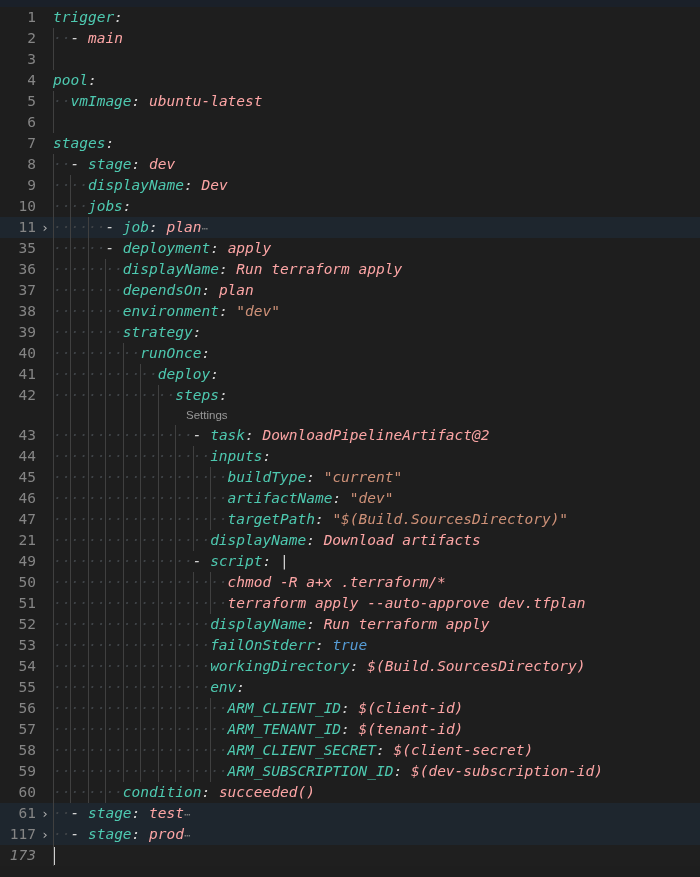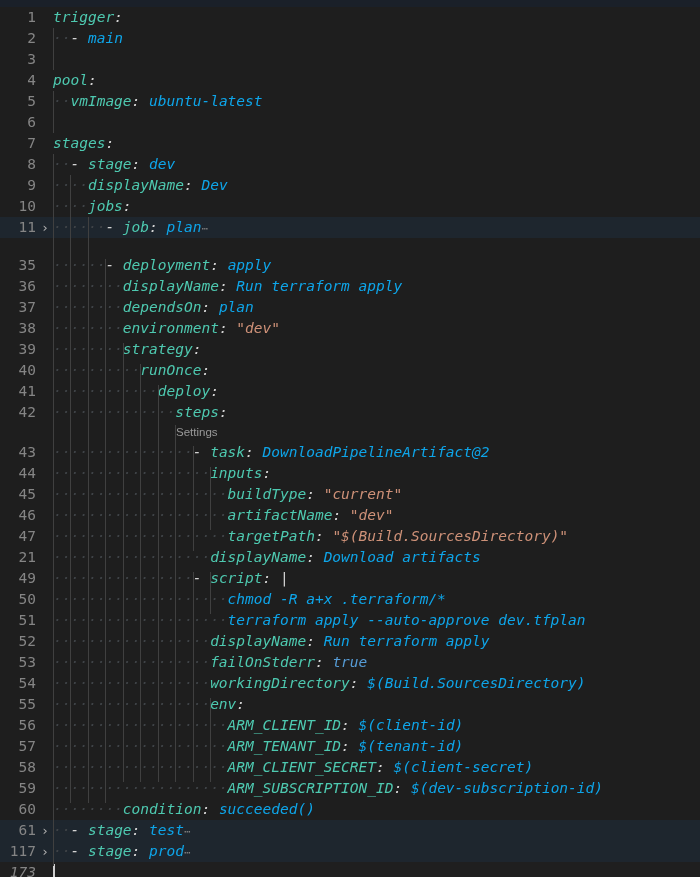--- a/index.html
+++ b/index.html
@@ -73,37 +73,37 @@
     position: absolute;
     left: 53px; top: 0;
     line-height: 21px;
     white-space: pre;
     color: #d4d4d4;
     font-style: italic;
   }
 
   
   .key   { color: #4ec9b0; }
-  .val   { color: #0ea5e9; }
+  .val   { color: #fca5a5; }
   .str   { color: #ce9178; }
   .bool  { color: #569cd6; }
   .punc  { color: #d4d4d4; }
   .dash  { color: #d4d4d4; }
   .ws    { color: #3f4347; }
   .foldmark { color: #808080; font-size: 11px; }
   .pipe  { color: #d4d4d4; }
 
   
   .codelens {
     position: relative;
     height: 19px;
   }
   .codelens .cl-text {
     position: absolute;
-    left: 176px;
+    left: 186px;
     top: 0;
     line-height: 19px;
     font-family: "Liberation Sans", sans-serif;
     font-size: 11.5px;
     color: #999999;
   }
 
   
   .cursor {
     position: absolute;
@@ -130,21 +130,21 @@
       <div class="row" style="height: 21px;"><span class="ln">2</span><span class="code"><span class="ws">··</span><span class="dash">- </span><span class="val">main</span></span></div>
       <div class="row" style="height: 21px;"><span class="ln">3</span><span class="code"></span></div>
       <div class="row" style="height: 21px;"><span class="ln">4</span><span class="code"><span class="key">pool</span><span class="punc">:</span></span></div>
       <div class="row" style="height: 21px;"><span class="ln">5</span><span class="code"><span class="ws">··</span><span class="key">vmImage</span><span class="punc">: </span><span class="val">ubuntu-latest</span></span></div>
       <div class="row" style="height: 21px;"><span class="ln">6</span><span class="code"></span></div>
       <div class="row" style="height: 21px;"><span class="ln">7</span><span class="code"><span class="key">stages</span><span class="punc">:</span></span></div>
       <div class="row" style="height: 21px;"><span class="ln">8</span><span class="code"><span class="ws">··</span><span class="dash">- </span><span class="key">stage</span><span class="punc">: </span><span class="val">dev</span></span></div>
       <div class="row" style="height: 21px;"><span class="ln">9</span><span class="code"><span class="ws">····</span><span class="key">displayName</span><span class="punc">: </span><span class="val">Dev</span></span></div>
       <div class="row" style="height: 21px; padding-left: 20px;"><span class="ln">10</span><span class="code"><span class="ws">····</span><span class="key">jobs</span><span class="punc">:</span></span></div>
       <div class="row folded" style="height: 21px;"><span class="ln">11</span><span class="fold">›</span><span class="code"><span class="ws">······</span><span class="dash">- </span><span class="key">job</span><span class="punc">: </span><span class="val">plan</span><span class="foldmark">⋯</span></span></div>
-      <div class="row" style="height: 21px; margin-top: 17px;"><span class="ln">35</span><span class="code"><span class="ws">······</span><span class="dash">- </span><span class="key">deployment</span><span class="punc">: </span><span class="val">apply</span></span></div>
+      <div class="row" style="height: 21px;"><span class="ln">35</span><span class="code"><span class="ws">······</span><span class="dash">- </span><span class="key">deployment</span><span class="punc">: </span><span class="val">apply</span></span></div>
       <div class="row" style="height: 21px;"><span class="ln">36</span><span class="code"><span class="ws">········</span><span class="key">displayName</span><span class="punc">: </span><span class="val">Run terraform apply</span></span></div>
       <div class="row" style="height: 21px;"><span class="ln">37</span><span class="code"><span class="ws">········</span><span class="key">dependsOn</span><span class="punc">: </span><span class="val">plan</span></span></div>
       <div class="row" style="height: 21px;"><span class="ln">38</span><span class="code"><span class="ws">········</span><span class="key">environment</span><span class="punc">: </span><span class="str">"dev"</span></span></div>
       <div class="row" style="height: 21px;"><span class="ln">39</span><span class="code"><span class="ws">········</span><span class="key">strategy</span><span class="punc">:</span></span></div>
       <div class="row" style="height: 21px;"><span class="ln">40</span><span class="code"><span class="ws">··········</span><span class="key">runOnce</span><span class="punc">:</span></span></div>
       <div class="row" style="height: 21px;"><span class="ln">41</span><span class="code"><span class="ws">············</span><span class="key">deploy</span><span class="punc">:</span></span></div>
       <div class="row" style="height: 21px;"><span class="ln">42</span><span class="code"><span class="ws">··············</span><span class="key">steps</span><span class="punc">:</span></span></div>
       <div class="codelens">
         <span class="cl-text">Settings</span>
       </div>

